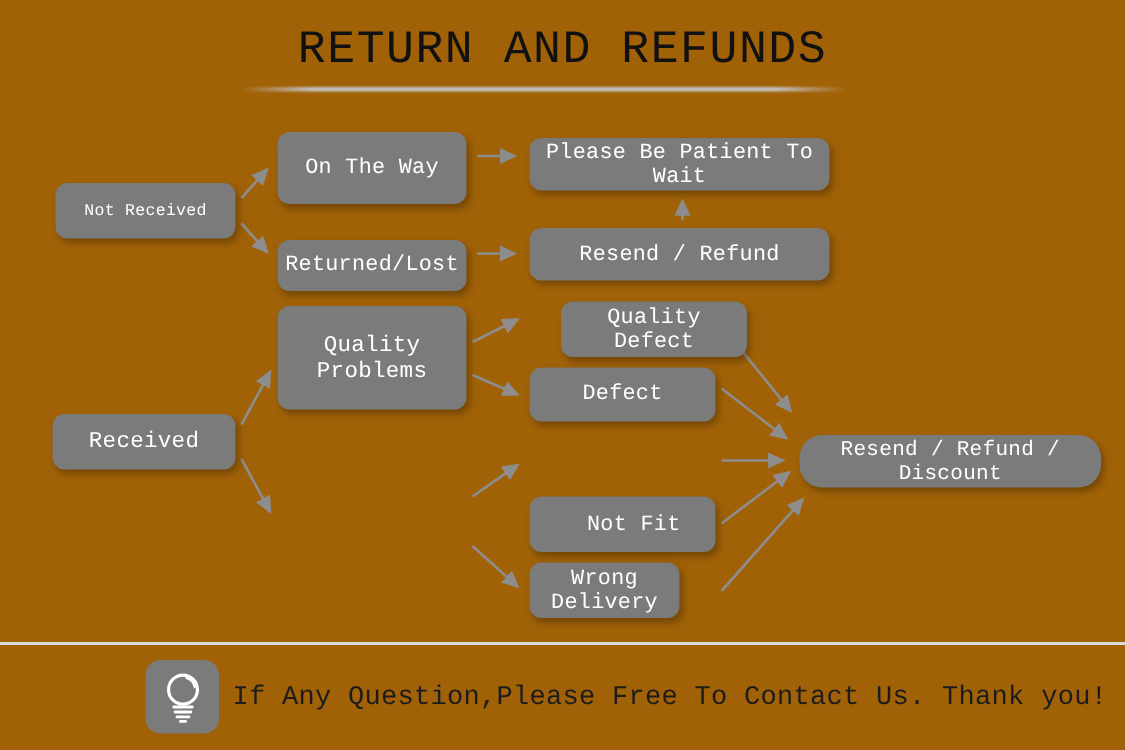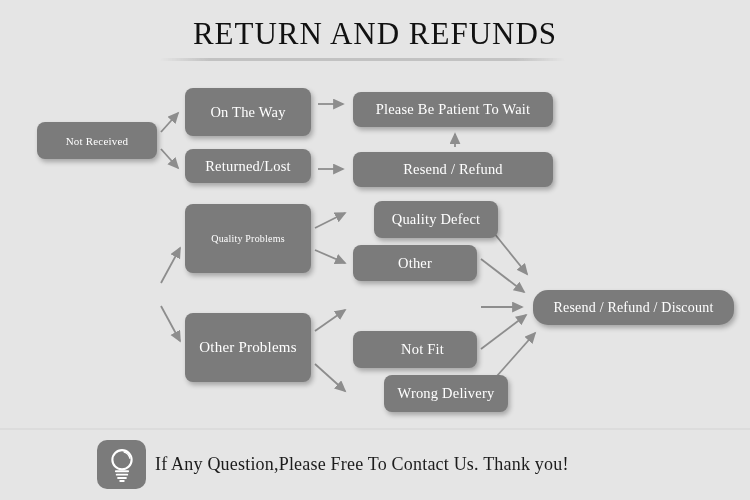--- a/index.html
+++ b/index.html
@@ -5,51 +5,51 @@
   :root{
     --box-bg:#7b7b7b;
     --arrow-color:#8d8d8d;
     --text-on-box:#ffffff;
     --title-color:#111111;
     --footer-text:#1c1c1c;
   }
   *{margin:0;padding:0;box-sizing:border-box;}
   html,body{background:#ffffff;}
   .stage{
-    position:relative;width:750px;height:500px;background:#e5e5e5;overflow:hidden;
-    font-family:Liberation Serif, serif;
+    position:relative;width:750px;height:500px;background:#a16207;overflow:hidden;
+    font-family:Liberation Mono, monospace;
   }
   .page-title{
     position:absolute;left:0;top:16px;width:750px;text-align:center;
     font-size:31px;font-weight:500;letter-spacing:1px;color:var(--title-color);
   }
   .title-divider{
     position:absolute;left:160px;top:58px;width:405px;height:3px;border-radius:3px;
     background:linear-gradient(90deg,rgba(190,190,190,0),#c2c2c2 12%,#c2c2c2 88%,rgba(190,190,190,0));
     filter:blur(0.6px);
   }
   .node{
     position:absolute;display:flex;align-items:center;justify-content:center;
     background:var(--box-bg);color:var(--text-on-box);
     border-radius:8px;font-size:14.5px;letter-spacing:.2px;
     box-shadow:2px 3px 5px rgba(0,0,0,.28);text-align:center;
   }
   [data-name="node-not-received"]{left:37px;top:122px;width:120px;height:37px;font-size:11px;}
   [data-name="node-on-the-way"]{left:185px;top:88px;width:126px;height:48px;}
-  [data-name="node-returned-lost"]{left:185px;top:149px;width:126px;height:34px;}
+  [data-name="node-returned-lost"]{left:185px;top:160px;width:126px;height:34px;}
   [data-name="node-please-wait"]{left:353px;top:92px;width:200px;height:35px;}
   [data-name="node-resend-refund"]{left:353px;top:152px;width:200px;height:35px;}
   [data-name="node-received"]{left:35px;top:276px;width:122px;height:37px;font-size:15px;}
-  [data-name="node-quality-problems"]{left:185px;top:204px;width:126px;height:69px;font-size:10px;}
+  [data-name="node-quality-problems"]{left:185px;top:204px;width:126px;height:69px;font-size:15px;}
   [data-name="node-other-problems"]{left:185px;top:313px;width:126px;height:69px;font-size:15px;}
   [data-name="node-quality-defect"]{left:374px;top:201px;width:124px;height:37px;}
   [data-name="node-damage"]{left:353px;top:245px;width:124px;height:36px;}
   [data-name="node-color-difference"]{left:353px;top:289px;width:124px;height:37px;font-size:14px;}
   [data-name="node-not-fit"]{left:353px;top:331px;width:124px;height:37px;padding-left:15px;}
-  [data-name="node-wrong-delivery"]{left:353px;top:375px;width:124px;height:37px;margin-left:31px;}
+  [data-name="node-wrong-delivery"]{left:353px;top:375px;width:100px;height:37px;}
   [data-name="node-resend-refund-discount"]{left:533px;top:290px;width:201px;height:35px;font-size:14px;border-radius:15px;}
   .arrows{position:absolute;left:0;top:0;width:750px;height:500px;pointer-events:none;}
   .arrows path.edge{stroke:var(--arrow-color);stroke-width:1.8;fill:none;}
   .arrows marker path{fill:var(--arrow-color);}
   .footer-divider{
     position:absolute;left:0;top:428px;width:750px;height:2px;background:#dcdcdc;
   }
   .lightbulb-badge{
     position:absolute;left:97px;top:440px;width:49px;height:49px;border-radius:10px;
     background:var(--box-bg);display:flex;align-items:center;justify-content:center;
@@ -90,24 +90,24 @@
     <path class="edge" data-name="arrow-color-difference-to-discount" d="M481,307 L522,307" marker-end="url(#ah)"></path>
     <path class="edge" data-name="arrow-not-fit-to-discount" d="M481,349 L526,315" marker-end="url(#ah)"></path>
     <path class="edge" data-name="arrow-wrong-delivery-to-discount" d="M481,394 L535,333" marker-end="url(#ah)"></path>
   </svg>
 
   <div class="node" data-name="node-not-received">Not Received</div>
   <div class="node" data-name="node-on-the-way">On The Way</div>
   <div class="node" data-name="node-returned-lost">Returned/Lost</div>
   <div class="node" data-name="node-please-wait">Please Be Patient To Wait</div>
   <div class="node" data-name="node-resend-refund">Resend / Refund</div>
+  <div class="node" data-name="node-received">Received</div>
   <div class="node" data-name="node-quality-problems">Quality Problems</div>
-  <div class="node" data-name="node-other-problems">Other Problems</div>
   <div class="node" data-name="node-quality-defect">Quality Defect</div>
-  <div class="node" data-name="node-damage">Other</div>
+  <div class="node" data-name="node-damage">Defect</div>
   <div class="node" data-name="node-not-fit">Not Fit</div>
   <div class="node" data-name="node-wrong-delivery">Wrong Delivery</div>
   <div class="node" data-name="node-resend-refund-discount">Resend / Refund / Discount</div>
 
   <div class="footer-divider" data-name="footer-divider"></div>
 
   <div class="lightbulb-badge" data-name="lightbulb-badge">
     <svg data-name="lightbulb-icon" width="42" height="42" viewBox="0 0 48 48" xmlns="http://www.w3.org/2000/svg">
       <g stroke="#ffffff" fill="none" stroke-linecap="round">
         <circle cx="24" cy="18" r="11" stroke-width="2.4"></circle>

